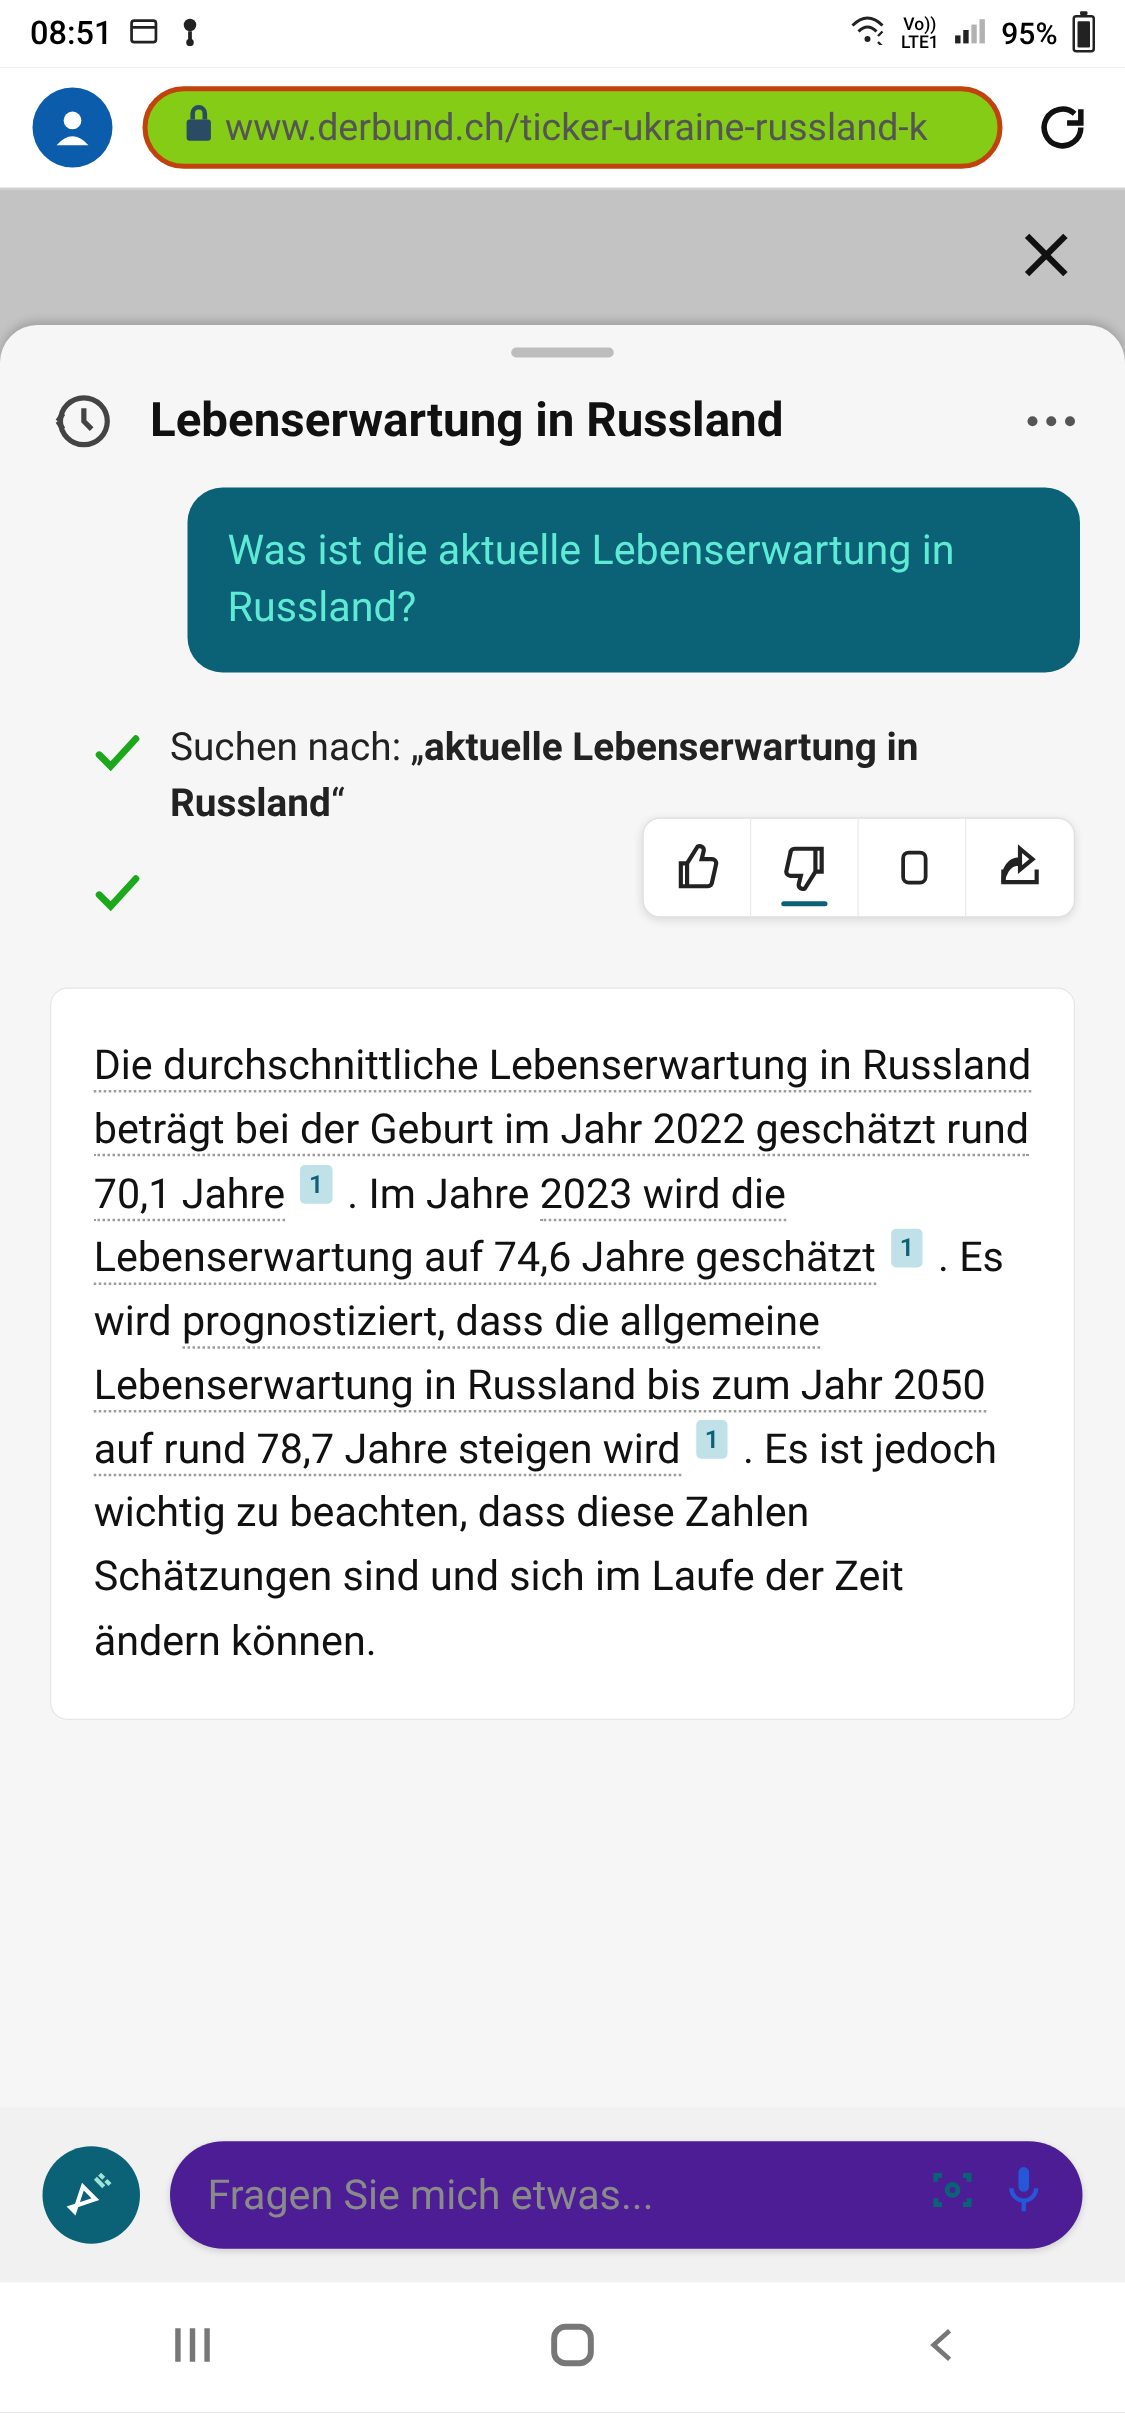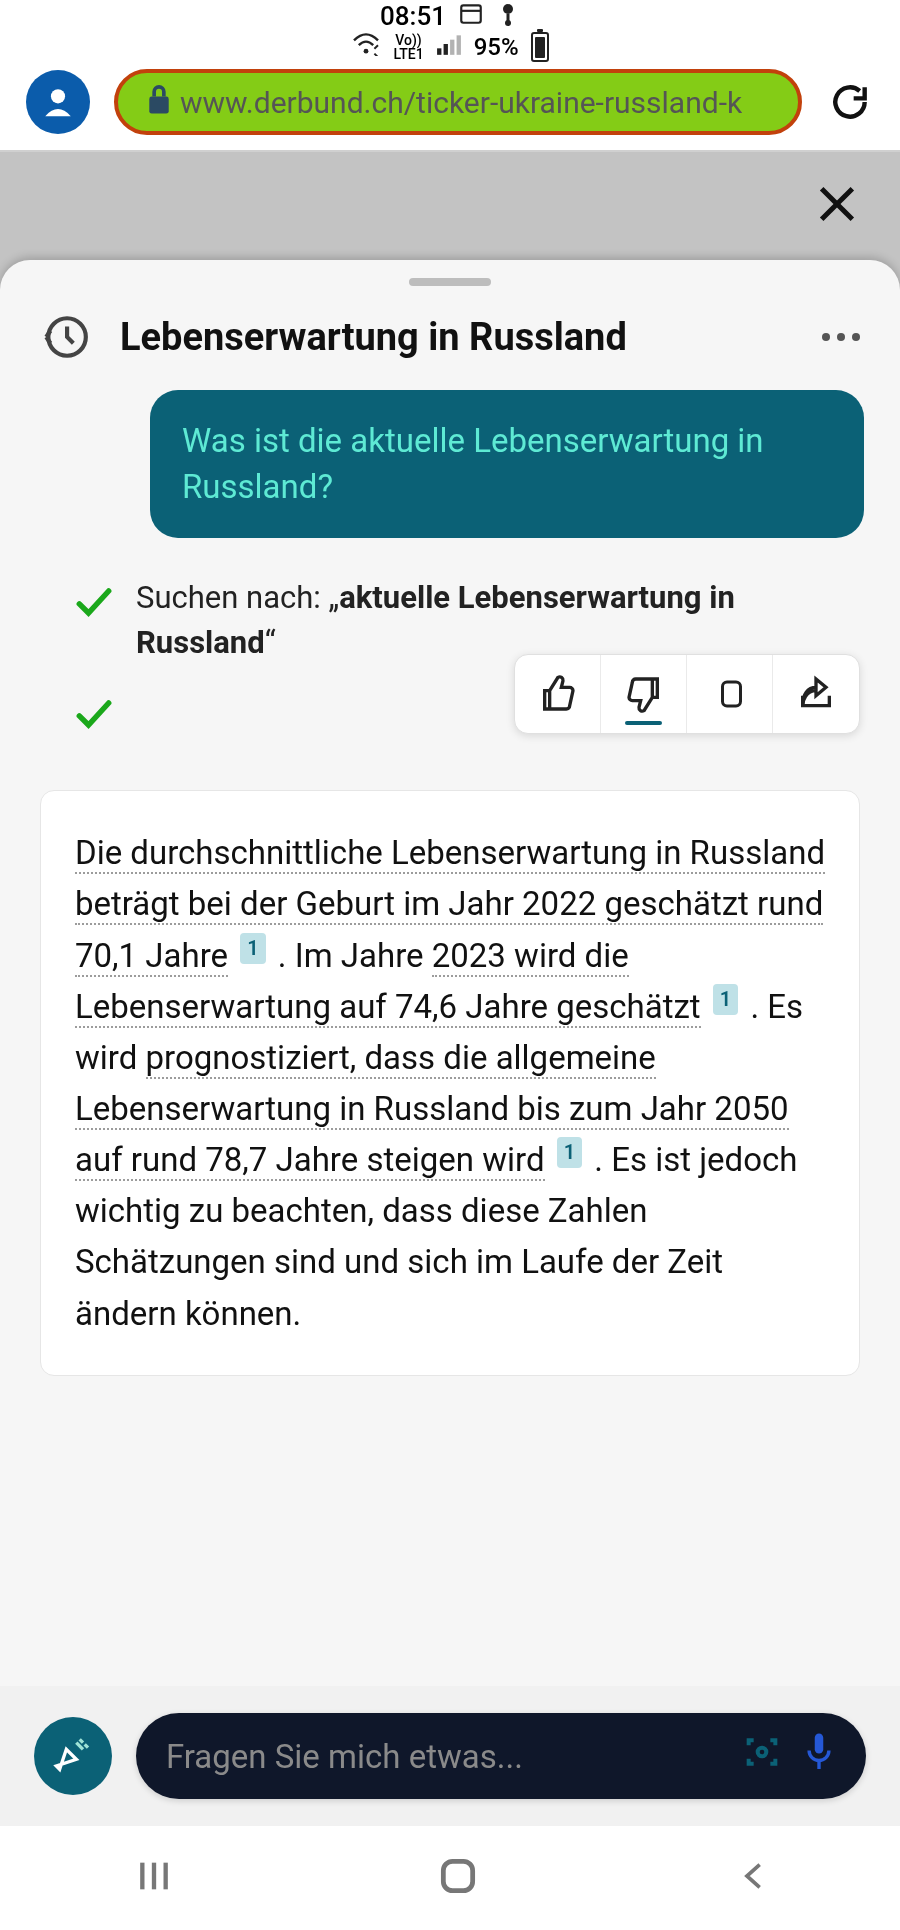--- a/index.html
+++ b/index.html
@@ -9,21 +9,21 @@
     background: #c3c3c3;
     overflow: hidden;
     position: relative;
   }
   
   .statusbar {
     height: 54px;
     background: #fff;
     display: flex; align-items: center; justify-content: space-between;
     padding: 0 24px;
-    font-size: 26px; font-weight: 500; flex-direction: column;
+    font-size: 26px; font-weight: 500;
   }
   .statusbar .left, .statusbar .right { display:flex; align-items:center; gap:12px; }
   .statusbar .right { font-size:24px; }
   .batt-ico { width:18px; height:30px; border:2px solid #222; border-radius:3px; position:relative; display:inline-block;}
   .batt-ico::before{content:"";position:absolute;top:-5px;left:4px;right:4px;height:3px;background:#222;border-radius:1px;}
   .batt-ico::after{content:"";position:absolute;inset:2px;top:3px;background:#222;border-radius:1px;}
   
   .chrome {
     height: 98px; background:#fff;
     border-bottom:2px solid #d0d0d0;
@@ -100,21 +100,21 @@
   .compose{
     position:absolute;left:0;right:0;bottom:104px;height:140px;
     background:#f1f1f1;
     display:flex;align-items:center;gap:24px;padding:0 34px;
   }
   .compose .fab{
     width:78px;height:78px;border-radius:50%;background:#0b6176;
     display:flex;align-items:center;justify-content:center;
   }
   .compose .input{
-    flex:1;height:86px;background:#0f172a;border-radius:50px;
+    flex:1;height:86px;background:#4c1d95;border-radius:50px;
     box-shadow:0 2px 6px rgba(0,0,0,.15);
     display:flex;align-items:center;padding:0 30px;gap:20px;
     font-size:33px;color:#8a8a8a;
   }
   .compose .input .txt{flex:1;}
   
   .navbar{
     position:absolute;left:0;right:0;bottom:0;height:104px;background:#fff;
     display:flex;align-items:center;justify-content:space-around;
   }

